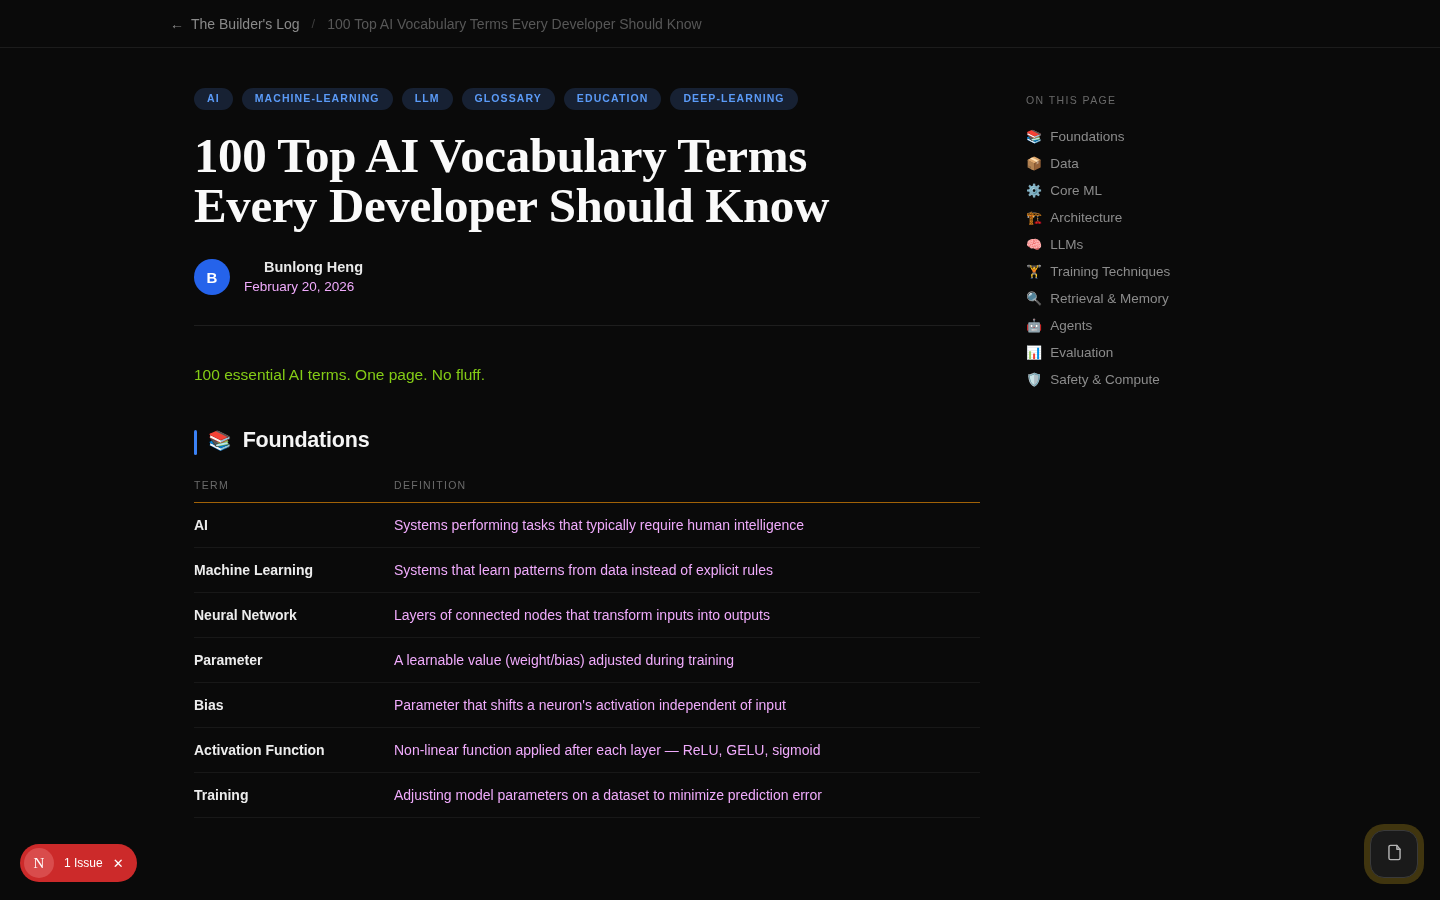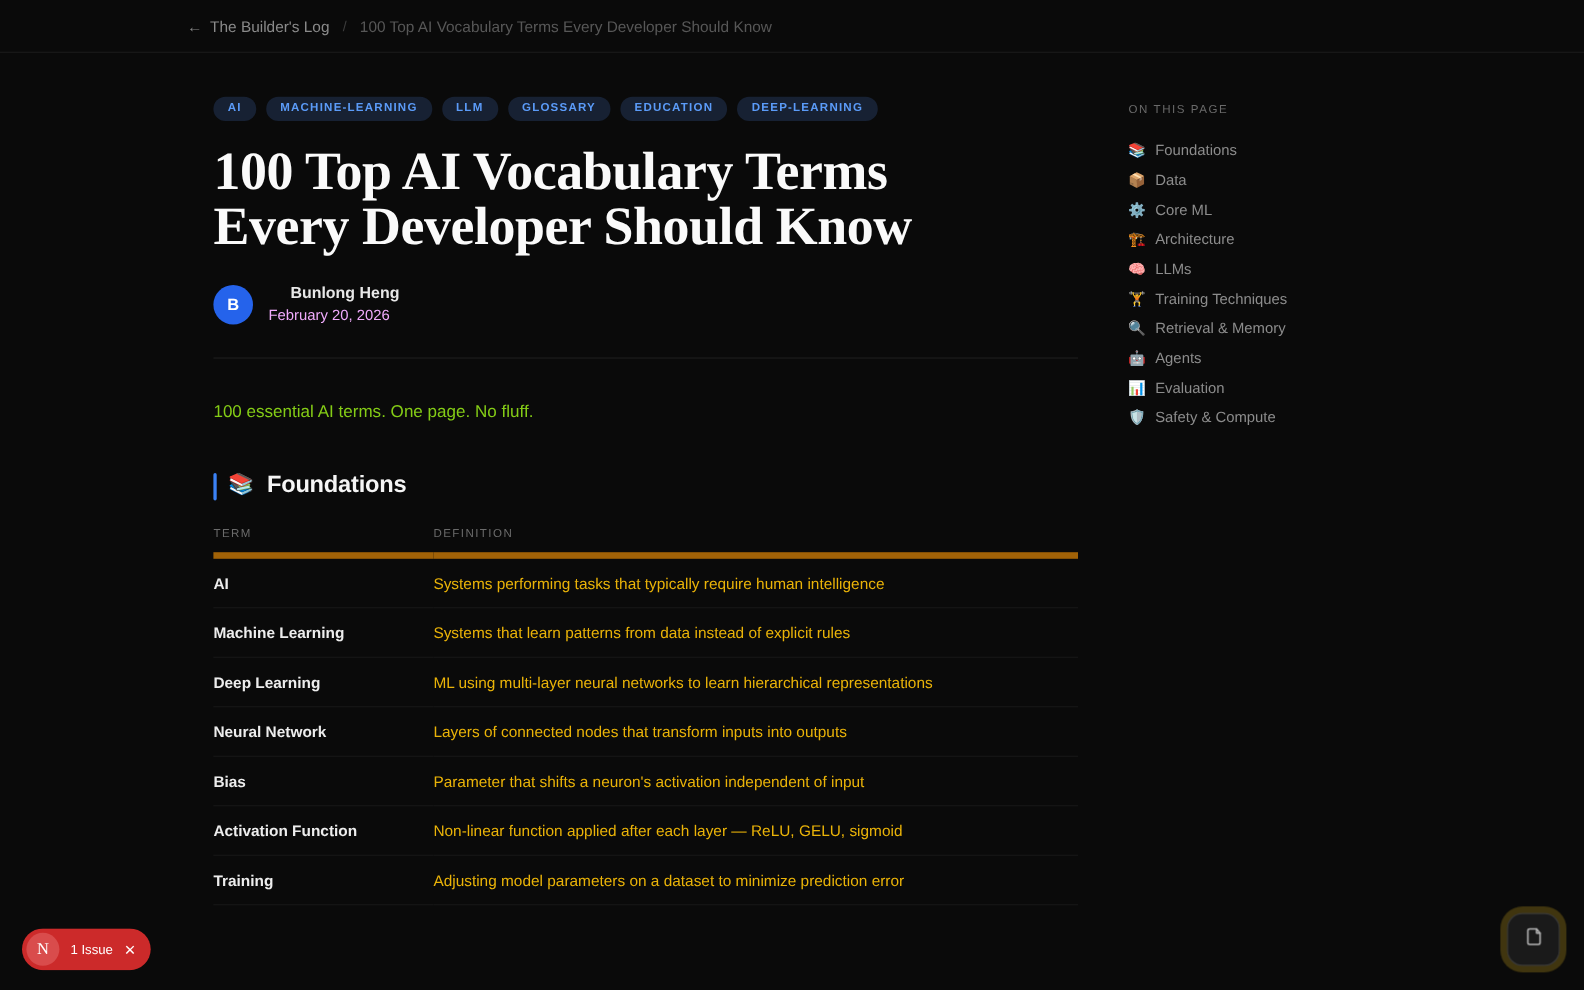--- a/index.html
+++ b/index.html
@@ -109,31 +109,31 @@
 
   
   table { width: 786px; border-collapse: collapse; table-layout: fixed; }
   th {
     text-align: left;
     font-size: 10.5px;
     font-weight: normal;
     letter-spacing: 1.3px;
     color: #6b6b6b;
     padding: 0 0 11px 0;
-    border-bottom: 6px solid #a16207;
+    border-bottom: 1px solid #a16207;
   }
   th.c-term { width: 200px; }
   td {
     font-size: 14px;
     padding: 14px 0 14px 0;
     border-bottom: 1px solid #181818;
     vertical-align: top;
   }
   td.c-term { font-weight: bold; color: #ededed; width: 200px; }
-  td.c-def { color: #eab308; }
+  td.c-def { color: #f0abfc; }
 
   
   .rail-label {
     font-size: 10.5px;
     letter-spacing: 1.4px;
     color: #6a6a6a;
     margin-bottom: 17px;
   }
   .rail-item {
     display: flex; align-items: center; gap: 8px;
@@ -235,26 +235,26 @@
             <tbody>
               <tr>
                 <td class="c-term">AI</td>
                 <td class="c-def">Systems performing tasks that typically require human intelligence</td>
               </tr>
               <tr>
                 <td class="c-term">Machine Learning</td>
                 <td class="c-def">Systems that learn patterns from data instead of explicit rules</td>
               </tr>
               <tr>
-                <td class="c-term">Deep Learning</td>
-                <td class="c-def">ML using multi-layer neural networks to learn hierarchical representations</td>
-              </tr>
-              <tr>
                 <td class="c-term">Neural Network</td>
                 <td class="c-def">Layers of connected nodes that transform inputs into outputs</td>
+              </tr>
+              <tr>
+                <td class="c-term">Parameter</td>
+                <td class="c-def">A learnable value (weight/bias) adjusted during training</td>
               </tr>
               <tr>
                 <td class="c-term">Bias</td>
                 <td class="c-def">Parameter that shifts a neuron's activation independent of input</td>
               </tr>
               <tr>
                 <td class="c-term">Activation Function</td>
                 <td class="c-def">Non-linear function applied after each layer — ReLU, GELU, sigmoid</td>
               </tr>
               <tr>

